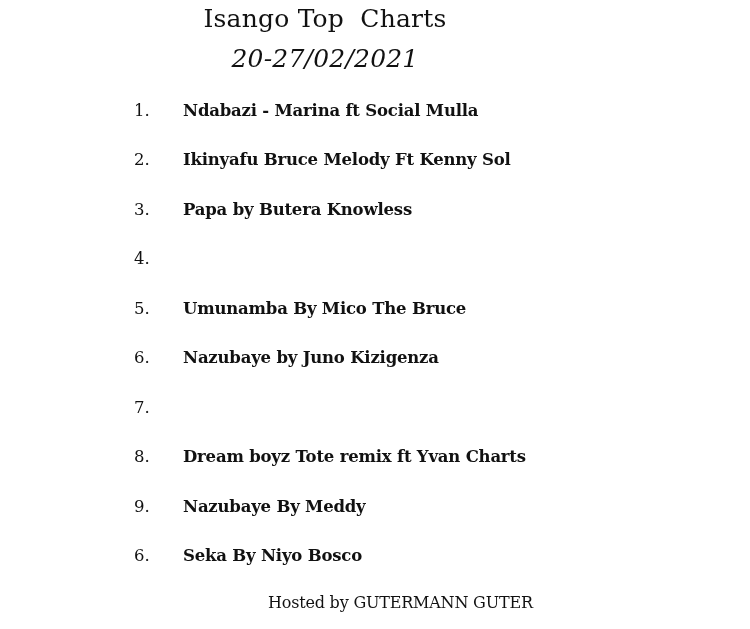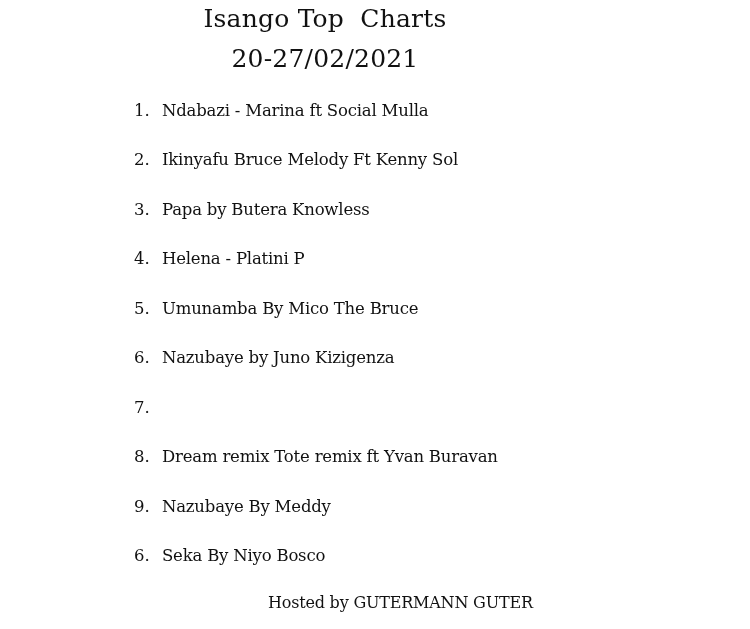--- a/index.html
+++ b/index.html
@@ -19,21 +19,21 @@
       position: absolute;
       left: 0;
       width: 650px;
       text-align: center;
       font-size: 25px;
       line-height: 30px;
       letter-spacing: 0.2px;
       white-space: pre;
     }
     .title.line1 { top: 4px; }
-    .title.line2 { top: 44px; }
+    .title.line2 { top: 44px; font-style: italic; }
     .chart-list {
       position: absolute;
       left: 0;
       top: 0;
       width: 750px;
       margin: 0;
       padding: 0;
       list-style: none;
     }
     .chart-row {
@@ -44,24 +44,25 @@
       font-size: 16.5px;
       line-height: 30px;
     }
     .rank {
       position: absolute;
       left: 134px;
       top: 0;
     }
     .song {
       position: absolute;
-      left: 162px;
+      left: 183px;
       top: 0;
       white-space: nowrap;
       letter-spacing: -0.2px;
+      font-weight: bold;
     }
     .footer {
       position: absolute;
       left: 268px;
       top: 588px;
       font-size: 16px;
       line-height: 30px;
       white-space: nowrap;
       letter-spacing: -0.2px;
     }
@@ -80,36 +81,35 @@
   <li class="chart-row" style="top:145px">
     <span class="rank">2.</span>
     <span class="song">Ikinyafu Bruce Melody Ft Kenny Sol</span>
   </li>
   <li class="chart-row" style="top:195px">
     <span class="rank">3.</span>
     <span class="song">Papa by Butera Knowless</span>
   </li>
   <li class="chart-row" style="top:244px">
     <span class="rank">4.</span>
-    <span class="song">Helena - Platini P</span>
   </li>
   <li class="chart-row" style="top:294px">
     <span class="rank">5.</span>
     <span class="song">Umunamba By Mico The Bruce</span>
   </li>
   <li class="chart-row" style="top:343px">
     <span class="rank">6.</span>
     <span class="song">Nazubaye by Juno Kizigenza</span>
   </li>
   <li class="chart-row" style="top:393px">
     <span class="rank">7.</span>
   </li>
   <li class="chart-row" style="top:442px">
     <span class="rank">8.</span>
-    <span class="song">Dream remix Tote remix ft Yvan Buravan</span>
+    <span class="song">Dream boyz Tote remix ft Yvan Charts</span>
   </li>
   <li class="chart-row" style="top:492px">
     <span class="rank">9.</span>
     <span class="song">Nazubaye By Meddy</span>
   </li>
   <li class="chart-row" style="top:541px">
     <span class="rank">6.</span>
     <span class="song">Seka By Niyo Bosco</span>
   </li>
 </ol>

